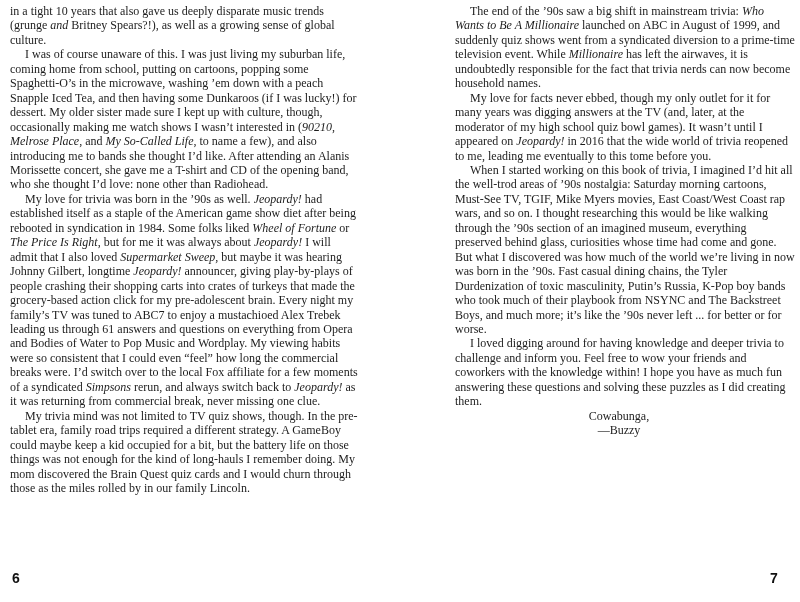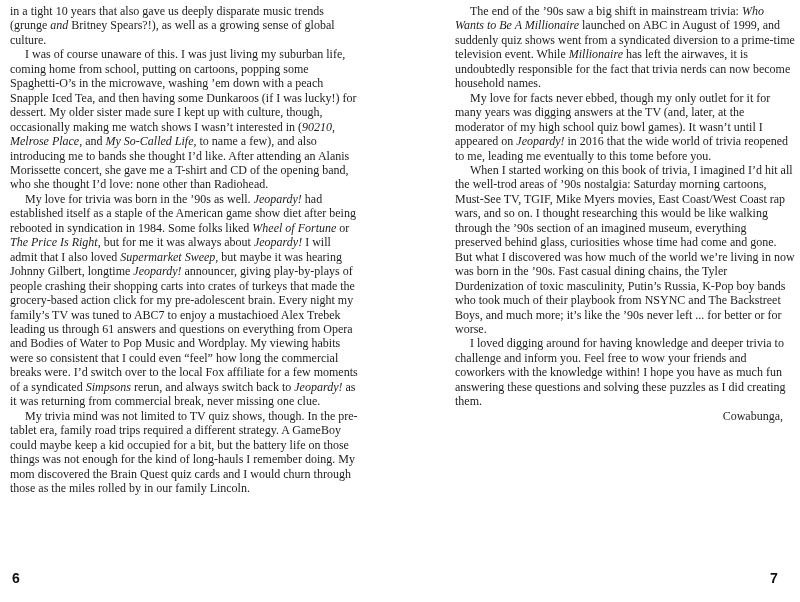--- a/index.html
+++ b/index.html
@@ -22,21 +22,21 @@
     line-height: 14.45px;
     text-align: left;
     letter-spacing: 0;
   }
   .col-left  { left: 10px;  width: 348px; height: 564px; overflow: hidden; }
   .col-right { left: 455px; width: 340px; height: 564px; overflow: hidden; }
   p.para { margin: 0; padding: 0; }
   p.para.indent { text-indent: 15px; font-family: Liberation Serif, serif; }
   p.para i { font-style: italic; }
   .signature {
-    text-align: right;
+    text-align: center;
     padding-right: 12px;
   }
   .page-number {
     position: absolute;
     top: 570px;
     font-family: "Liberation Sans", "DejaVu Sans", sans-serif;
     font-weight: 700;
     font-size: 14px;
     color: #111111;
   }
@@ -57,20 +57,21 @@
 
   <div class="col col-right">
     <div>
         <p class="para indent"><span>The end of the ’90s saw a big shift in mainstream trivia: </span><i>Who Wants to Be A Millionaire</i><span> launched on ABC in August of 1999, and suddenly quiz shows went from a syndicated diversion to a prime-time television event. While </span><i>Millionaire</i><span> has left the airwaves, it is undoubtedly responsible for the fact that trivia nerds can now become household names.</span></p>
         <p class="para indent"><span>My love for facts never ebbed, though my only outlet for it for many years was digging answers at the TV (and, later, at the moderator of my high school quiz bowl games). It wasn’t until I appeared on </span><i>Jeopardy!</i><span> in 2016 that the wide world of trivia reopened to me, leading me eventually to this tome before you.</span></p>
         <p class="para indent"><span>When I started working on this book of trivia, I imagined I’d hit all the well-trod areas of ’90s nostalgia: Saturday morning cartoons, Must-See TV, TGIF, Mike Myers movies, East Coast/West Coast rap wars, and so on. I thought researching this would be like walking through the ’90s section of an imagined museum, everything preserved behind glass, curiosities whose time had come and gone. But what I discovered was how much of the world we’re living in now was born in the ’90s. Fast casual dining chains, the Tyler Durdenization of toxic masculinity, Putin’s Russia, K-Pop boy bands who took much of their playbook from NSYNC and The Backstreet Boys, and much more; it’s like the ’90s never left ... for better or for worse.</span></p>
         <p class="para indent"><span>I loved digging around for having knowledge and deeper trivia to challenge and inform you. Feel free to wow your friends and coworkers with the knowledge within! I hope you have as much fun answering these questions and solving these puzzles as I did creating them.</span></p>
       </div>
     <div class="signature">
       <div>Cowabunga,</div>
+      <div>—Buzzy</div>
     </div>
   </div>
 
   <div class="page-number pn-left">6</div>
 
   <div class="page-number pn-right">7</div>
 
 </div>
 
 </body></html>

